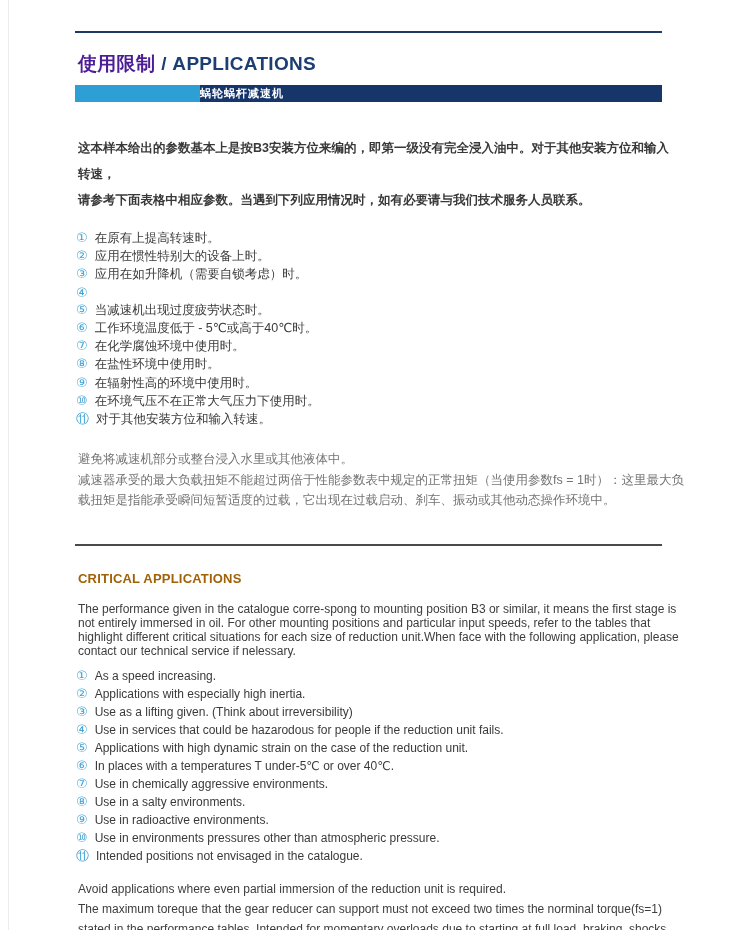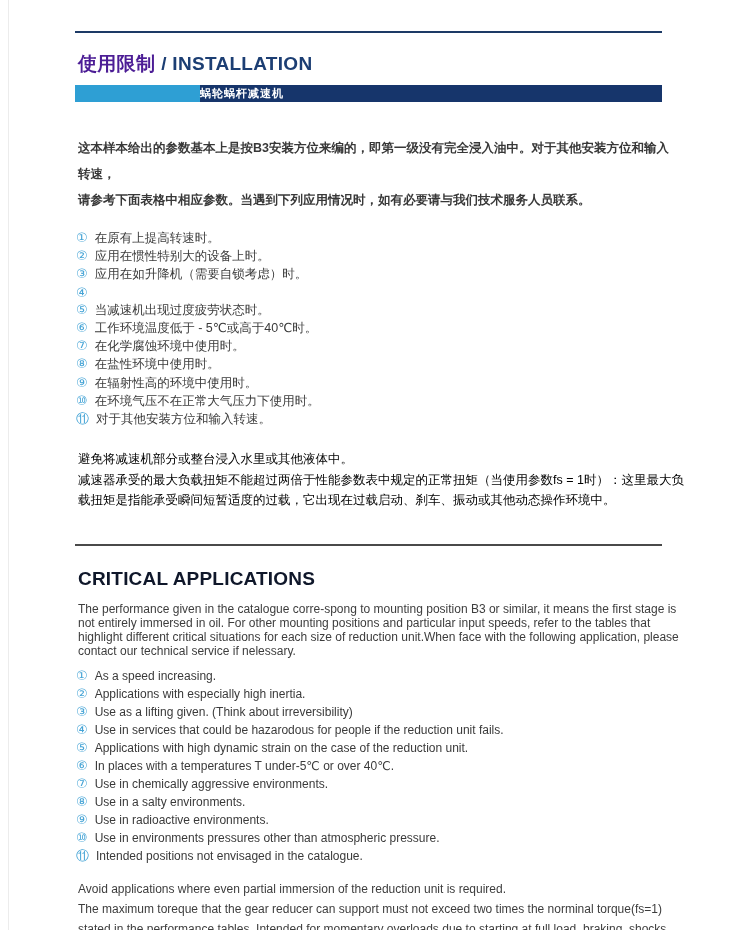--- a/index.html
+++ b/index.html
@@ -88,36 +88,36 @@
     flex: none;
   }
   .item-text { color: #3a3a3a; }
 
   .cn-note {
     margin: 21px 0 0 78px;
     width: 615px;
     font-size: 12.5px;
     line-height: 20.5px;
     white-space: pre-line;
-    color: #000000;
+    color: #737373;
   }
 
   .divider {
     margin: 33px 0 0 75px;
     width: 587px;
     border: none;
     border-top: 2px solid #4a4a4a;
   }
 
   .en-heading {
     margin: 24px 0 0 78px;
-    font-size: 19px;
+    font-size: 13px;
     line-height: 18px;
     font-weight: bold;
-    color: #0f172a;
+    color: #a16207;
     letter-spacing: 0.2px;
   }
 
   .en-intro {
     margin: 14px 0 0 78px;
     width: 610px;
     font-size: 12px;
     line-height: 14px;
     white-space: pre-line;
     color: #3d3d3d;
@@ -134,21 +134,21 @@
 </style>
 </head>
 <body>
 
 <div class="scan-edge"></div>
 
 <div class="page">
 
   <div class="top-rule"></div>
 
-  <h1 class="title"><span class="title-zh">使用限制</span><span class="title-en">/ INSTALLATION</span></h1>
+  <h1 class="title"><span class="title-zh">使用限制</span><span class="title-en">/ APPLICATIONS</span></h1>
 
   <div class="header-bar">
     <div class="bar-accent"></div>
     <div class="bar-main">
       <span class="bar-label">蜗轮蜗杆减速机</span>
     </div>
   </div>
 
   <p class="cn-intro">这本样本给出的参数基本上是按B3安装方位来编的，即第一级没有完全浸入油中。对于其他安装方位和输入转速，
 请参考下面表格中相应参数。当遇到下列应用情况时，如有必要请与我们技术服务人员联系。</p>

